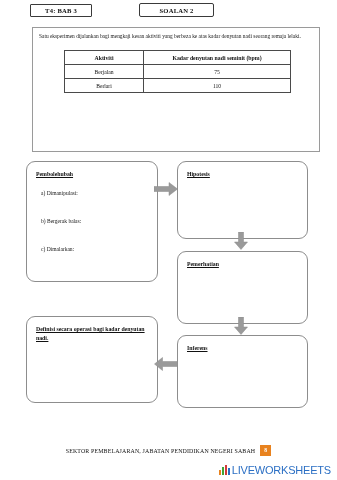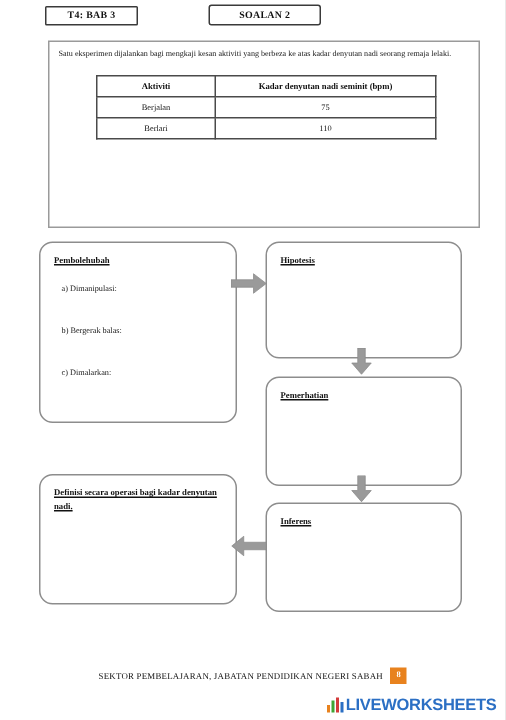--- a/index.html
+++ b/index.html
@@ -190,21 +190,21 @@
     gap: 1px;
     height: 10px;
   }
   .lw-mark i { display: block; width: 2px; }
   .lw-b1 { height: 5px;  background: #e8821e; }
   .lw-b2 { height: 8px;  background: #3fa535; }
   .lw-b3 { height: 10px; background: #d33b3b; }
   .lw-b4 { height: 7px;  background: #2b6fc4; }
   .lw-text {
     font-family: "Liberation Sans", sans-serif;
-    font-weight: bold;
+    font-weight: normal;
     font-size: 11px;
     color: #2b6fc4;
     letter-spacing: -0.2px;
   }
 </style>
 </head>
 <body>
 
 <div class="page">
   <div class="sheet">

